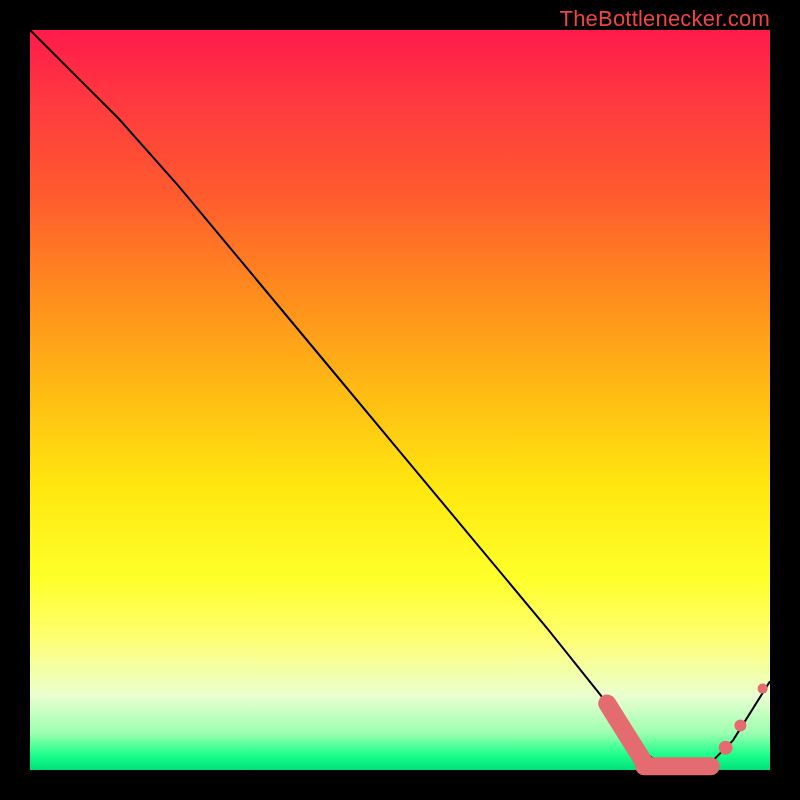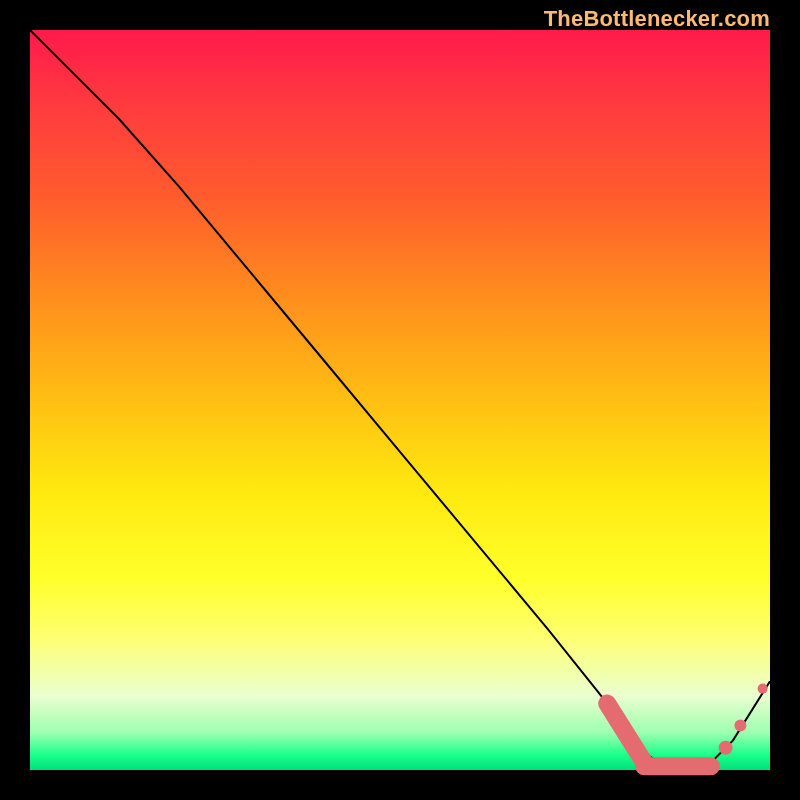--- a/index.html
+++ b/index.html
@@ -38,22 +38,22 @@
       #9cffb0 95%,
       #1aff8a 98%,
       #00e07a 100%
     );
   }
   .attribution {
     position: absolute;
     top: 6px;
     right: 30px;
     font-size: 22px;
-    font-weight: 700;
-    color: #fdba74;
+    font-weight: 400;
+    color: #ef4444;
     letter-spacing: 0.2px;
     user-select: none;
   }
   svg.overlay {
     position: absolute;
     left: 0;
     top: 0;
     width: 740px;
     height: 740px;
     overflow: visible;

